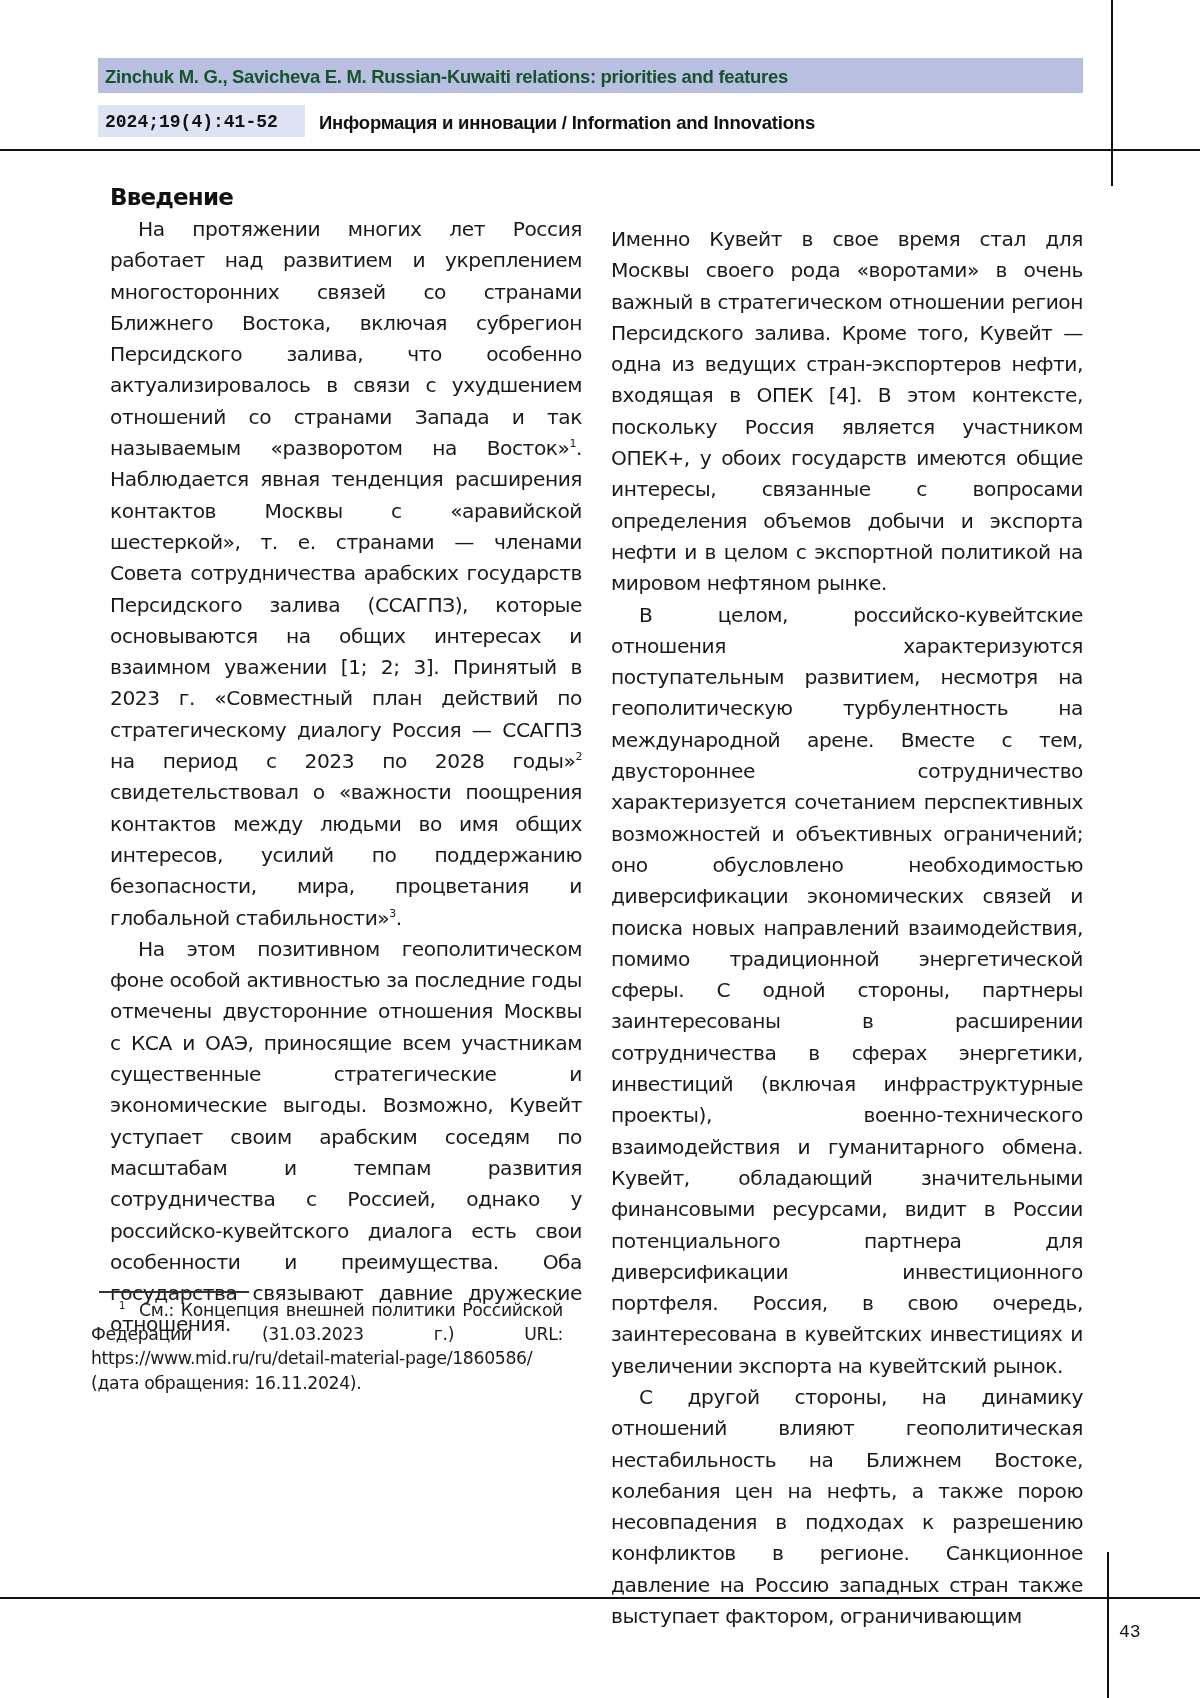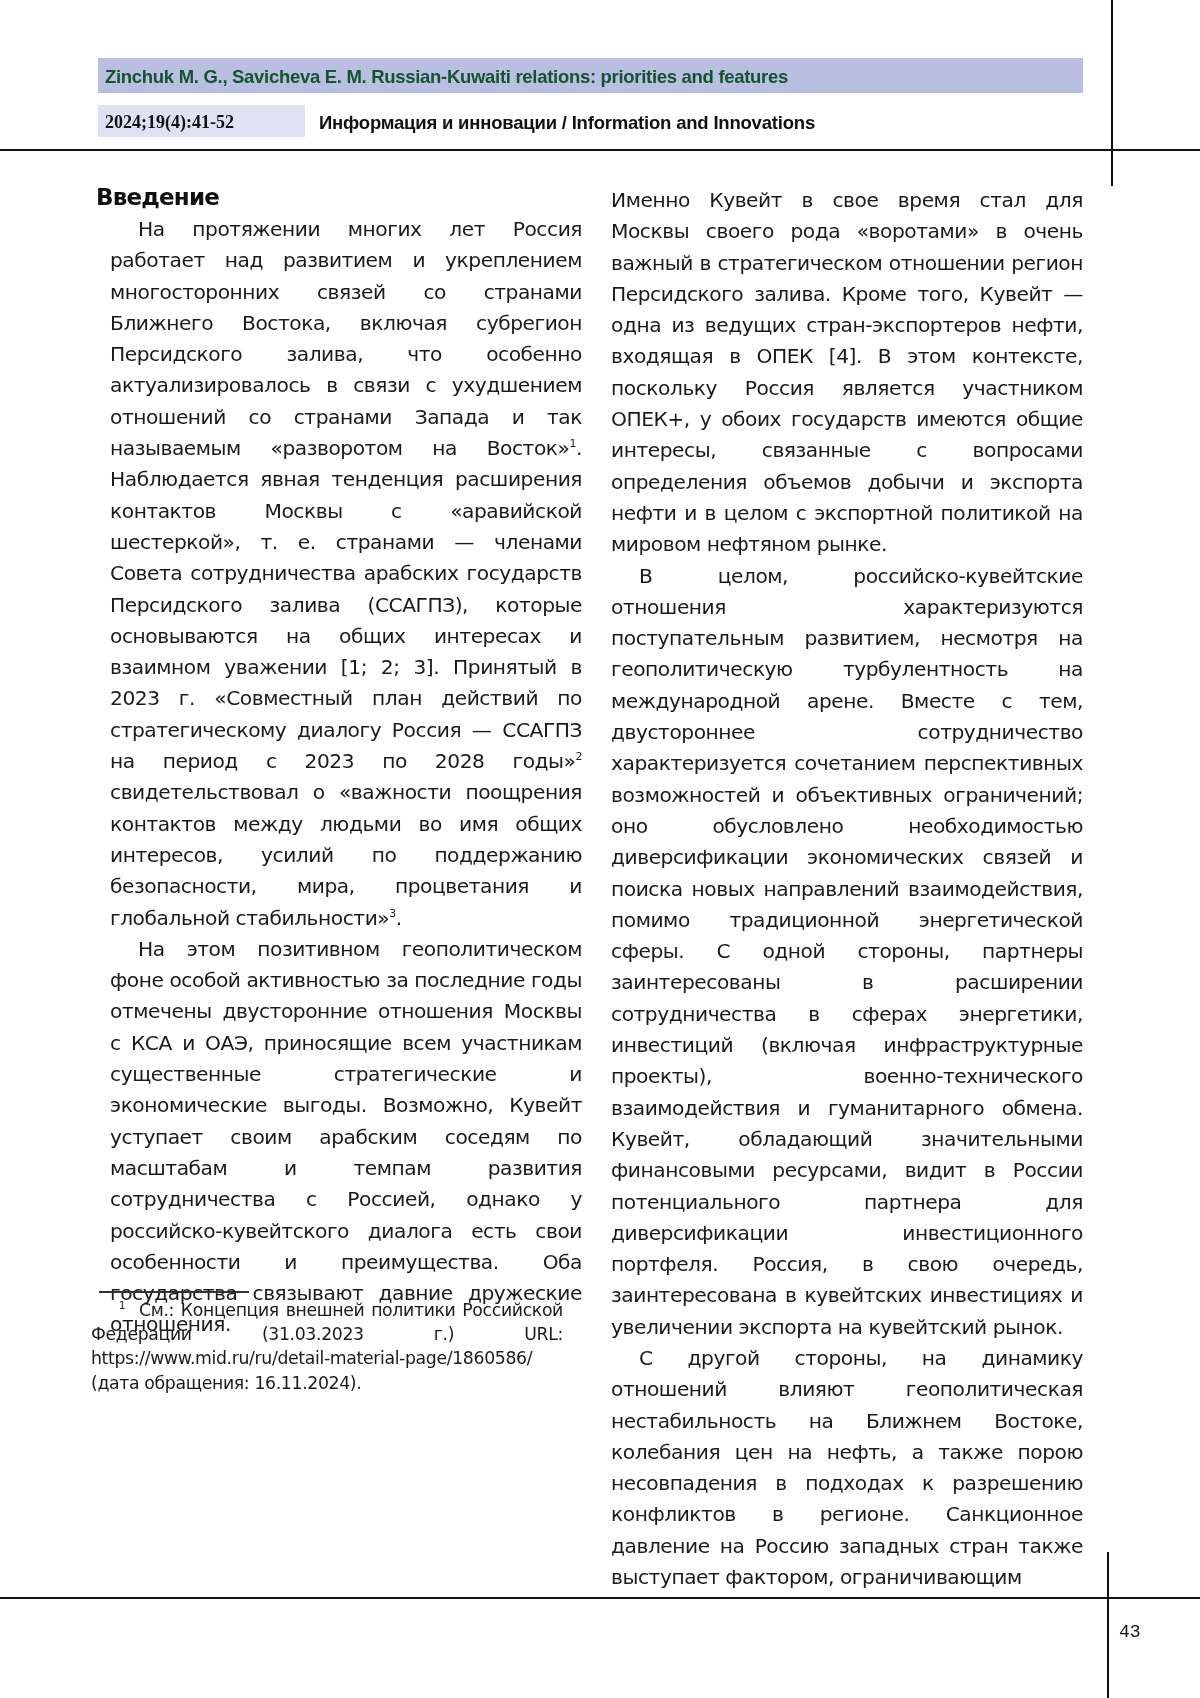--- a/index.html
+++ b/index.html
@@ -2,33 +2,33 @@
 <html><head>
 <meta charset="utf-8">
 <style>
   html, body { margin:0; padding:0; }
   body { width:1200px; height:1698px; background:#ffffff; position:relative; overflow:hidden;
          font-family:"DejaVu Sans", sans-serif; color:#1a1a1a; }
   .hdr1 { position:absolute; left:98px; top:58px; width:985px; height:35px; background:#b8bfe1; }
   .hdr1 span { position:absolute; left:7px; top:8px; font-family:"Liberation Sans", sans-serif; font-weight:bold;
                font-size:18.5px; letter-spacing:-0.3px; color:#14532d; white-space:nowrap; }
   .hdr2-cite { position:absolute; left:98px; top:105px; width:207px; height:32px; background:#dfe2f2; }
-  .hdr2-cite span { position:absolute; left:7px; top:7px; font-family:Liberation Serif, serif; font-weight:bold;
+  .hdr2-cite span { position:absolute; left:7px; top:7px; font-family:Liberation Mono, monospace; font-weight:bold;
                     font-size:18px; color:#111; white-space:nowrap; }
   .hdr2-journal { position:absolute; left:319px; top:112px; font-family:"Liberation Sans", sans-serif; font-weight:bold;
                   font-size:18.5px; color:#111; white-space:nowrap; letter-spacing:-0.2px; }
   .rule-h { position:absolute; height:2px; background:#111; }
   .rule-v { position:absolute; width:2px; background:#111; }
   .col { position:absolute; font-family:"DejaVu Sans", sans-serif; font-size:20.2px; line-height:31.3px;
          text-align:justify; hyphens:manual; letter-spacing:-0.45px; }
   .col p { margin:0; text-indent:28px; }
-  .col p.noindent { text-indent:0; }
+  .col p.noindent { text-indent:0;margin-top:39px; }
   .col-left { left:102px; top:214px; width:472px;margin-left:8px; }
   .col-right { left:611px; top:185px; width:472px; }
-  .section-title { position:absolute; left:96px; top:184px; font-family:"DejaVu Sans", sans-serif; font-weight:bold;
+  .section-title { position:absolute; left:110px; top:184px; font-family:"DejaVu Sans", sans-serif; font-weight:bold;
                    font-size:23px; letter-spacing:-0.8px; color:#111; }
   sup { font-size:11px; line-height:0; vertical-align:super; }
   .fn-rule { position:absolute; left:99px; top:1291px; width:150px; height:2px; background:#333; }
   .footnotes { position:absolute; left:91px; top:1298px; width:472px; font-family:"DejaVu Sans", sans-serif;
                font-size:17.3px; line-height:24.2px; text-align:justify; letter-spacing:-0.35px; }
   .footnotes .fn { margin:0 0 5px 0; text-indent:28px; }
   .footnotes .fn sup { font-size:10px; margin-right:14px; }
   .page-num { position:absolute; left:1119px; top:1622px; font-family:Liberation Mono, monospace;
               font-size:18px; color:#111; }
 </style>

